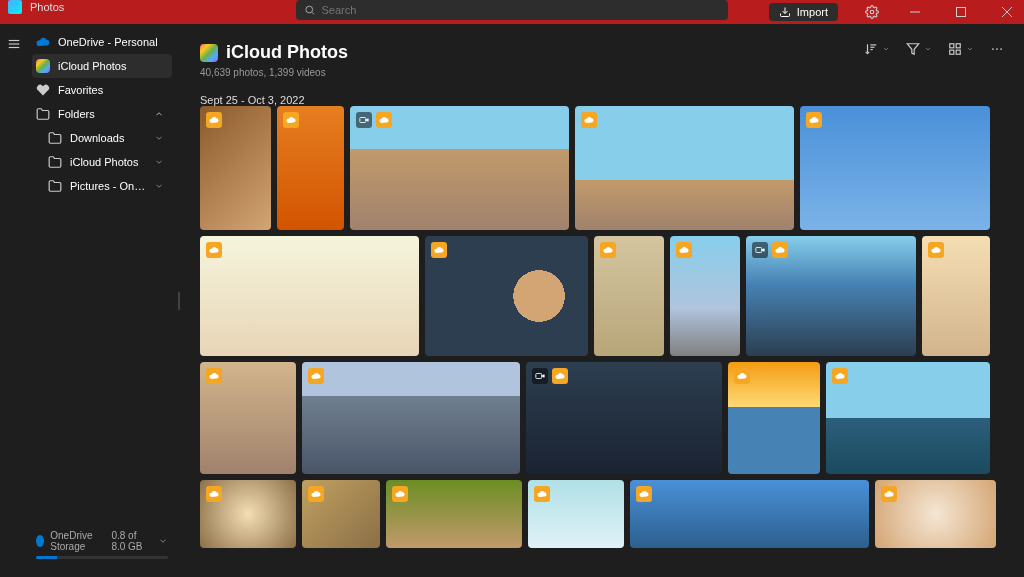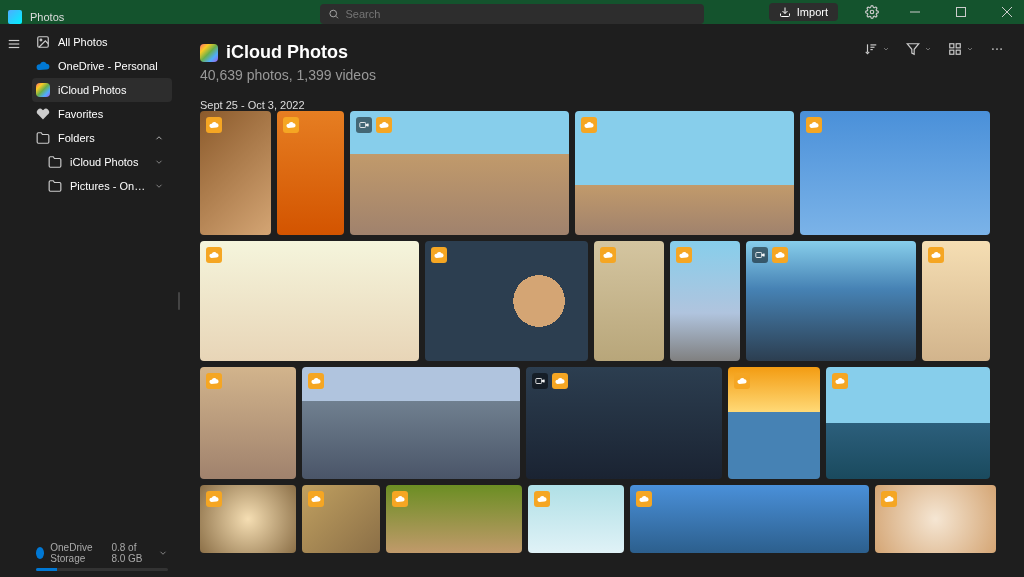--- a/index.html
+++ b/index.html
@@ -1,50 +1,50 @@
 <!DOCTYPE html>
 <html><head>
 <meta charset="utf-8">
 <style>
 *{margin:0;padding:0;box-sizing:border-box;font-family:"Segoe UI",Arial,sans-serif}
 html,body{width:1024px;height:577px;overflow:hidden;background:#1e1e1e;color:#fff}
-.titlebar{height:24px;display:flex;align-items:flex-end;background:#14532d;position:relative}
+.titlebar{height:24px;display:flex;align-items:flex-start;background:#b91c1c;position:relative}
 .titlebar-left{display:flex;align-items:center;gap:8px;padding-left:8px}
 .app-icon{width:14px;height:14px;background:linear-gradient(135deg,#4facfe,#00f2fe);border-radius:2px}
 .app-title{font-size:11px;color:#ddd}
-.titlebar-center{position:absolute;left:50%;transform:translateX(-50%);width:384px}
+.titlebar-center{position:absolute;left:50%;transform:translateX(-50%);width:432px}
 .search-box{display:flex;align-items:center;background:#2d2d2d;border-radius:4px;height:20px;padding:0 8px;gap:6px}
 .search-box input{background:transparent;border:none;outline:none;color:#ccc;font-size:11px;width:100%}
 .titlebar-right{margin-left:auto;display:flex;align-items:center;gap:12px}
 .import-btn{display:flex;align-items:center;gap:6px;background:#2d2d2d;border-radius:4px;padding:3px 10px;font-size:11px;margin-right:8px;cursor:pointer}
 .tb-icon-btn{width:28px;height:24px;display:flex;align-items:center;justify-content:center;cursor:pointer}
 .win-btn{width:34px;height:24px;display:flex;align-items:center;justify-content:center;cursor:pointer}
 .body-area{display:flex;height:553px}
 .rail{width:28px;display:flex;flex-direction:column;align-items:center;padding-top:6px}
 .hamburger{width:28px;height:28px;display:flex;align-items:center;justify-content:center;cursor:pointer}
 .sidebar{width:148px;display:flex;flex-direction:column;padding-top:6px;font-size:11px}
 .sb-item{display:flex;align-items:center;gap:8px;padding:5px 8px 5px 4px;border-radius:4px;cursor:pointer;margin:0 4px}
 .sb-item.indent{padding-left:16px}
 .sb-item.active{background:#2d2d2d}
 .sb-item .chev{margin-left:auto}
 .sb-icon{width:14px;height:14px;display:flex;align-items:center;justify-content:center;flex-shrink:0}
-.storage{margin-top:auto;padding:8px 8px 6px 8px;font-size:10px;color:#aaa}
+.storage{margin-top:auto;padding:8px 8px 18px 8px;font-size:10px;color:#aaa}
 .storage-top{display:flex;align-items:center;gap:6px;margin-bottom:4px}
 .storage-cloud{width:12px;height:12px;background:#0078d4;border-radius:50%}
 .storage-bar{height:3px;background:#333;border-radius:2px;overflow:hidden}
 .storage-fill{height:100%;background:#0078d4}
 .divider-handle{width:6px;position:relative;display:flex;align-items:center;justify-content:center}
 .divider-handle::before{content:"";width:2px;height:18px;background:#444;border-radius:2px}
 .main{flex:1;overflow-y:auto;padding:18px 20px 0 18px}
 .main::-webkit-scrollbar{width:0}
 .page-header{display:flex;align-items:flex-start;margin-bottom:16px}
 .page-title-wrap{display:flex;align-items:center;gap:8px}
 .icloud-icon{width:18px;height:18px;border-radius:4px;background:linear-gradient(135deg,#ff6b6b 0%,#f9ca24 25%,#6ab04c 50%,#4facfe 75%,#a55eea 100%)}
 .page-title{font-size:18px;font-weight:600}
-.page-sub{font-size:14px;color:#999;margin-top:4px;margin-left:0}
+.page-sub{font-size:10px;color:#999;margin-top:4px;margin-left:0}
 .header-actions{margin-left:auto;display:flex;gap:16px;align-items:center}
 .hact{display:flex;align-items:center;gap:4px;cursor:pointer}
 .date-label{font-size:11px;color:#ddd;}
 .grid{display:flex;flex-wrap:wrap;gap:6px;margin-bottom:6px}
 .tile{position:relative;border-radius:4px;overflow:hidden;background:#333;cursor:pointer}
 .badge-row{position:absolute;top:6px;left:6px;display:flex;gap:4px}
 .badge{width:16px;height:16px;border-radius:3px;display:flex;align-items:center;justify-content:center;background:rgba(0,0,0,0.5)}
 .badge.cloud{background:#f5a623}
 .badge svg{width:10px;height:10px}
 
@@ -133,30 +133,20 @@
           <line x1="3" y1="6" x2="21" y2="6"></line>
           <line x1="3" y1="12" x2="21" y2="12"></line>
           <line x1="3" y1="18" x2="21" y2="18"></line>
         </svg>
     </div>
   </div>
 
   <div class="sidebar">
     <div class="sb-item">
       <span class="sb-icon">
-          <svg width="14" height="14" viewBox="0 0 24 24" fill="none" stroke="#ccc" stroke-width="2">
-            <rect x="3" y="3" width="18" height="18" rx="2"></rect>
-            <circle cx="8.5" cy="8.5" r="1.5"></circle>
-            <polyline points="21 15 16 10 5 21"></polyline>
-          </svg>
-        </span>
-      <span>All Photos</span>
-    </div>
-    <div class="sb-item">
-      <span class="sb-icon">
           <svg width="14" height="14" viewBox="0 0 24 24" fill="#0078d4">
             <path d="M6 19a5 5 0 0 1 0-10c.3 0 .6 0 .9.1A6 6 0 0 1 18 8a5 5 0 0 1 0 10z"></path>
           </svg>
         </span>
       <span>OneDrive - Personal</span>
     </div>
     <div class="sb-item active">
       <span class="sb-icon">
           <span class="icloud-icon" style="width:14px;height:14px"></span>
         </span>
@@ -173,20 +163,33 @@
     <div class="sb-item">
       <span class="sb-icon">
           <svg width="14" height="14" viewBox="0 0 24 24" fill="none" stroke="#ccc" stroke-width="2">
             <path d="M22 19a2 2 0 0 1-2 2H4a2 2 0 0 1-2-2V5a2 2 0 0 1 2-2h5l2 3h9a2 2 0 0 1 2 2z"></path>
           </svg>
         </span>
       <span>Folders</span>
       <span class="chev">
           <svg width="10" height="10" viewBox="0 0 24 24" fill="none" stroke="#ccc" stroke-width="2">
             <polyline points="18 15 12 9 6 15"></polyline>
+          </svg>
+        </span>
+    </div>
+    <div class="sb-item indent">
+      <span class="sb-icon">
+          <svg width="14" height="14" viewBox="0 0 24 24" fill="none" stroke="#ccc" stroke-width="2">
+            <path d="M22 19a2 2 0 0 1-2 2H4a2 2 0 0 1-2-2V5a2 2 0 0 1 2-2h5l2 3h9a2 2 0 0 1 2 2z"></path>
+          </svg>
+        </span>
+      <span>Downloads</span>
+      <span class="chev">
+          <svg width="10" height="10" viewBox="0 0 24 24" fill="none" stroke="#999" stroke-width="2">
+            <polyline points="6 9 12 15 18 9"></polyline>
           </svg>
         </span>
     </div>
     <div class="sb-item indent">
       <span class="sb-icon">
           <svg width="14" height="14" viewBox="0 0 24 24" fill="none" stroke="#ccc" stroke-width="2">
             <path d="M22 19a2 2 0 0 1-2 2H4a2 2 0 0 1-2-2V5a2 2 0 0 1 2-2h5l2 3h9a2 2 0 0 1 2 2z"></path>
           </svg>
         </span>
       <span>iCloud Photos</span>

